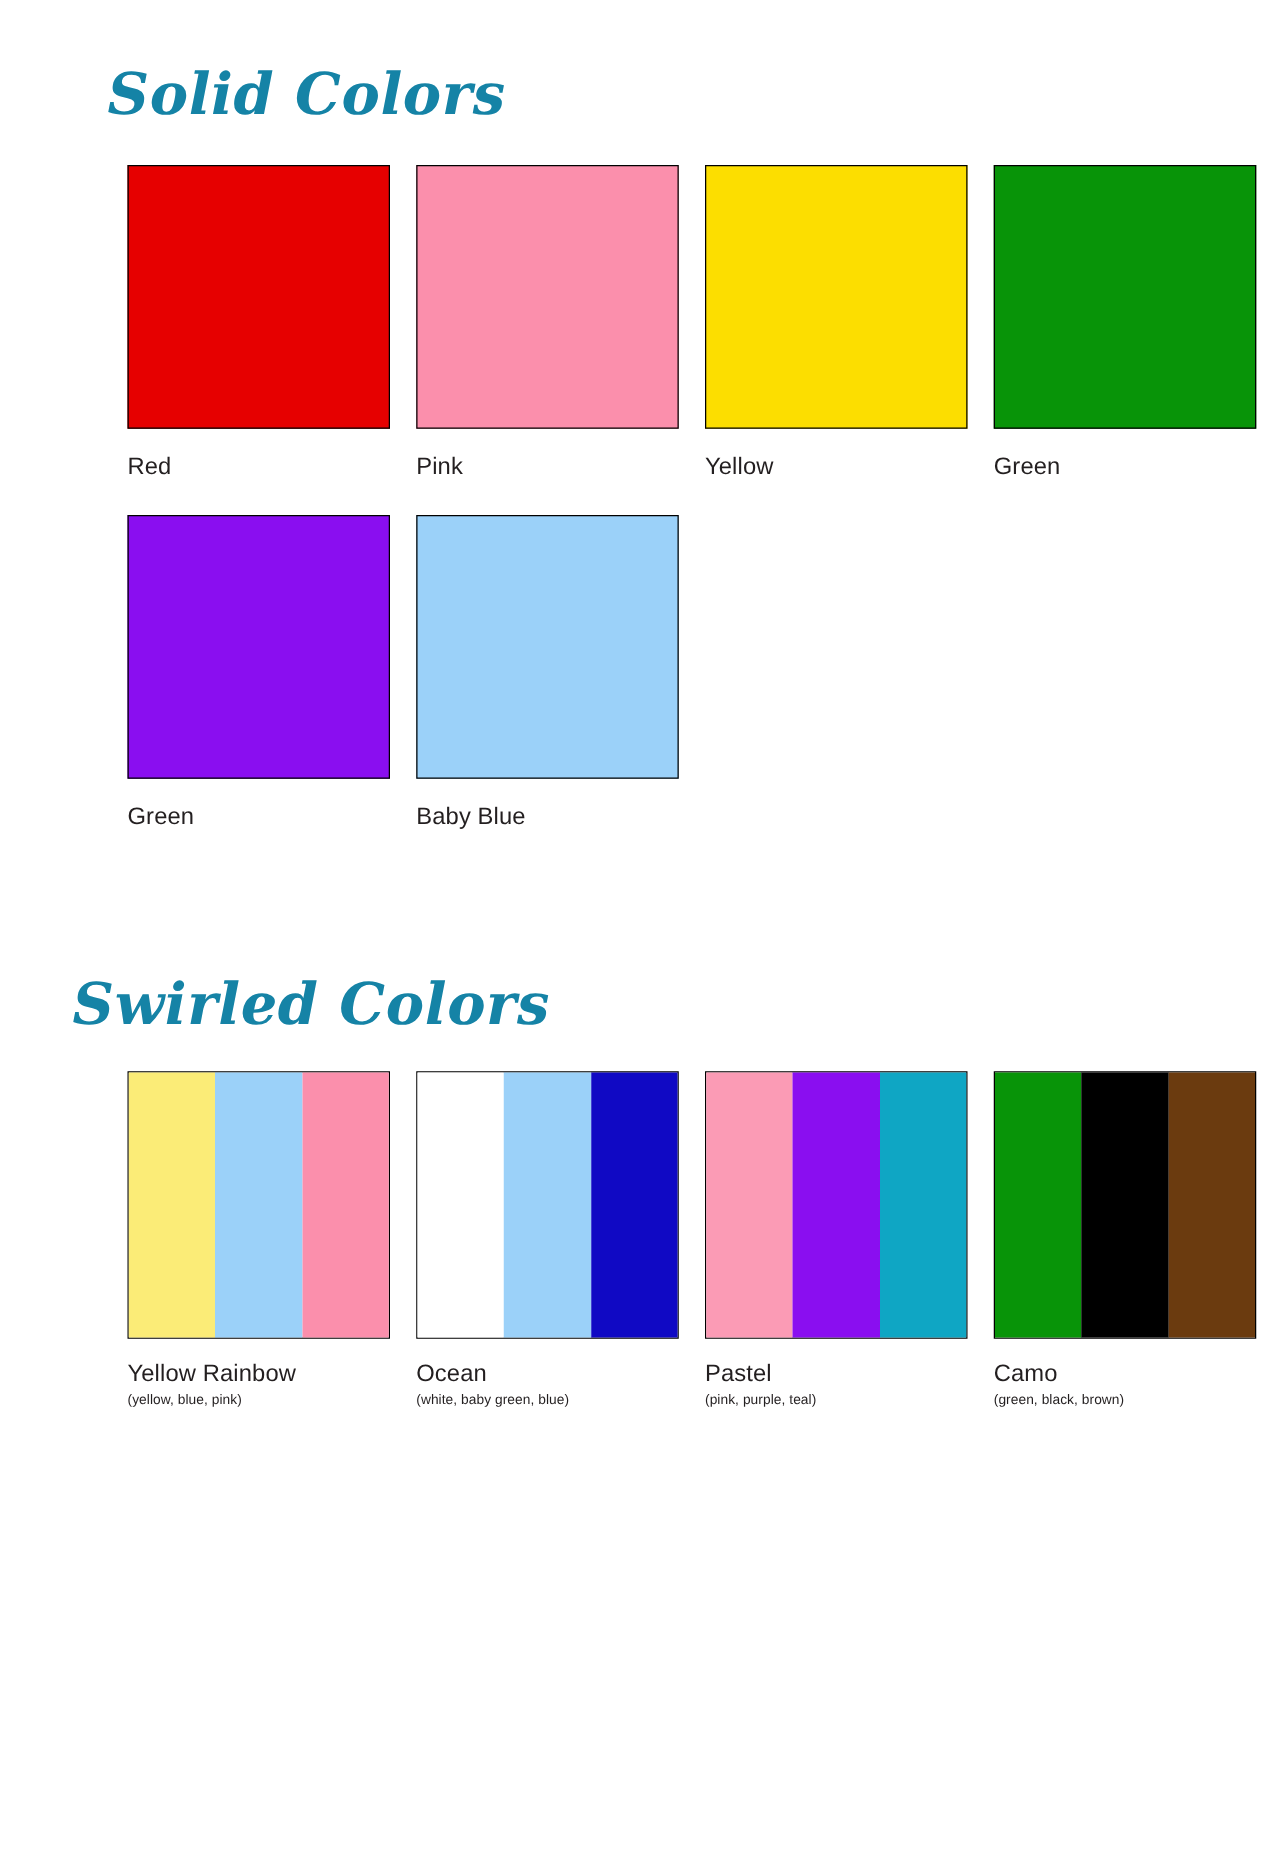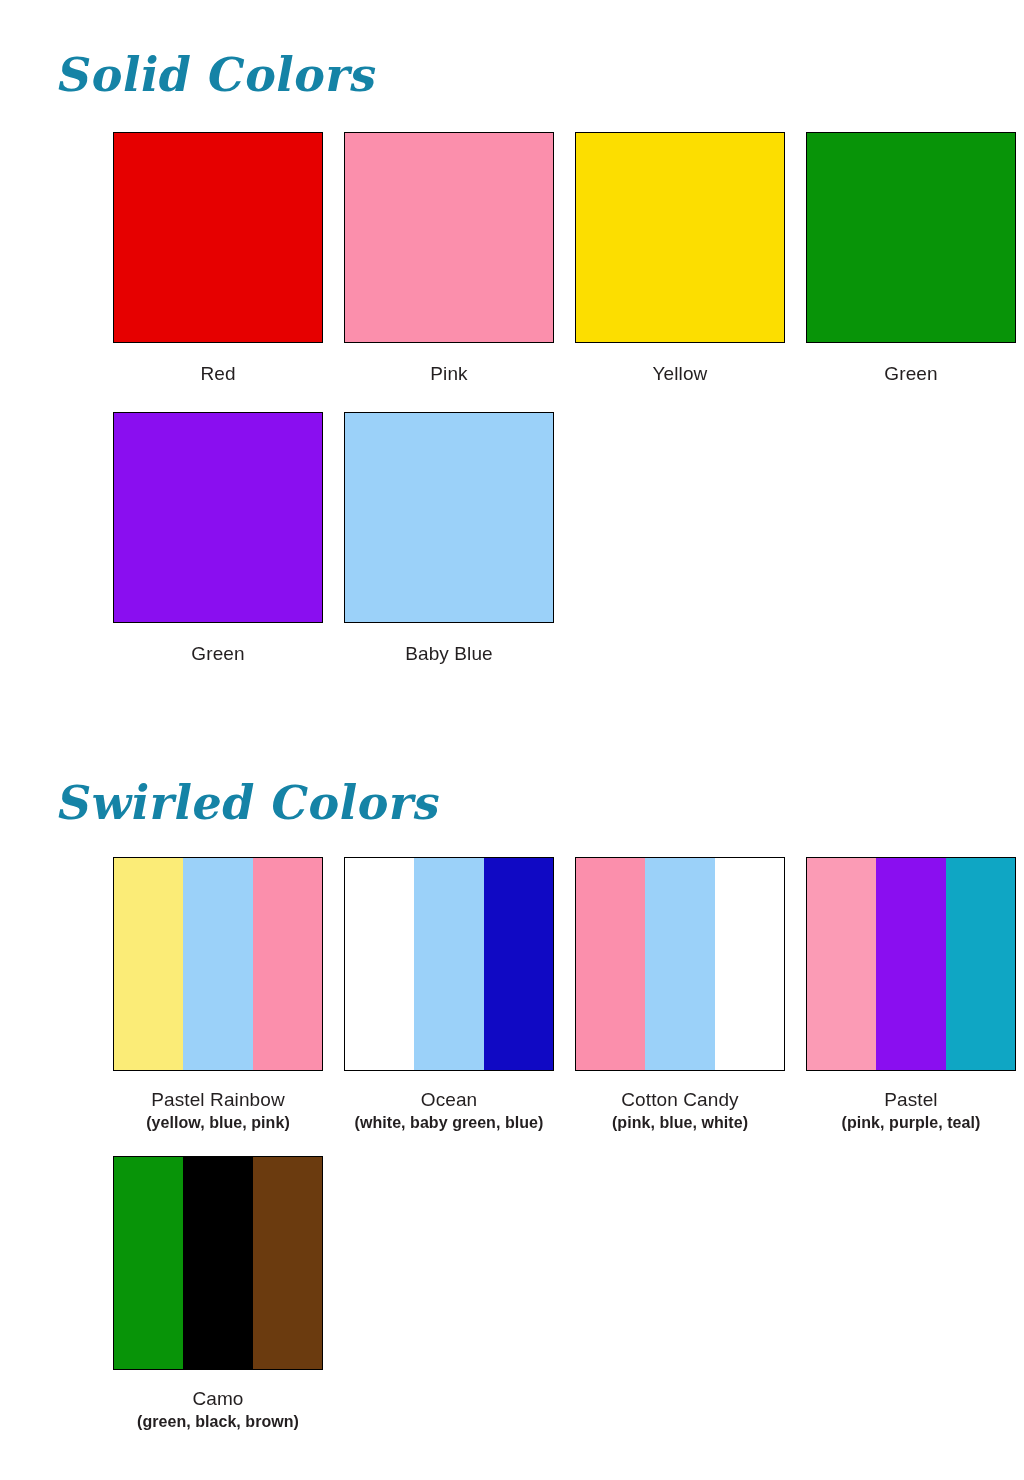--- a/index.html
+++ b/index.html
@@ -34,37 +34,37 @@
     margin: 0;
     padding: 0 0 0 58px;
     font-family: "DejaVu Serif", "Liberation Serif", serif;
     font-style: italic;
     font-weight: 700;
     font-size: 46px;
     line-height: 1.0;
     letter-spacing: 0.5px;
     color: #1583a6;
   }
-  #section-solid .section-heading { padding-top: 52px; }
+  #section-solid .section-heading { padding-top: 52px; margin-left: 28px; }
   #section-swirled .section-heading { padding-top: 46px; }
 
   .swatch-grid {
     display: grid;
     grid-template-columns: repeat(4, 210px);
     column-gap: 21px;
     padding: 0 0 0 61px;
     box-sizing: border-box;
   }
   #solid-grid { row-gap: 27px; margin-top: 34px; }
   #swirled-grid { row-gap: 24px; margin-top: 31px; }
 
   .swatch-cell {
     display: flex;
     flex-direction: column;
-    align-items: center;
+    align-items: flex-start;
     width: 232px;
     padding-left: 41px;
   }
 
   .chip {
     width: 210px;
     box-sizing: border-box;
     border: 1.6px solid #000000;
     display: flex;
     flex-direction: row;
@@ -82,26 +82,25 @@
     font-size: 19px;
     line-height: 1.15;
     color: #231f20;
     text-align: center;
     letter-spacing: 0.1px;
   }
   .chip-swirl + .swatch-label { margin-top: 18px; }
 
   .swatch-sublabel {
     margin-top: 3px;
-    font-size: 16px;
+    font-size: 11px;
     line-height: 1.15;
     color: #231f20;
     text-align: center;
     letter-spacing: 0.05px;
-    font-weight: bold;
   }
 </style>
 </head>
 <body>
 
 <div class="page">
 
   <section class="section" id="section-solid">
     <h1 class="section-heading">Solid Colors</h1>
     <div class="swatch-grid" id="solid-grid">
@@ -134,40 +133,31 @@
 
   <section class="section" id="section-swirled">
     <h1 class="section-heading">Swirled Colors</h1>
     <div class="swatch-grid" id="swirled-grid">
         <div class="swatch-cell">
           <div class="chip chip-swirl">
             <div class="stripe" style="background: rgb(251, 236, 119);"></div>
             <div class="stripe" style="background: rgb(155, 209, 249);"></div>
             <div class="stripe" style="background: rgb(251, 143, 172);"></div>
           </div>
-          <div class="swatch-label">Pastel Rainbow</div>
+          <div class="swatch-label">Yellow Rainbow</div>
           <div class="swatch-sublabel">(yellow, blue, pink)</div>
         </div>
         <div class="swatch-cell">
           <div class="chip chip-swirl">
             <div class="stripe" style="background: rgb(255, 255, 255);"></div>
             <div class="stripe" style="background: rgb(155, 209, 249);"></div>
             <div class="stripe" style="background: rgb(16, 9, 196);"></div>
           </div>
           <div class="swatch-label">Ocean</div>
           <div class="swatch-sublabel">(white, baby green, blue)</div>
-        </div>
-        <div class="swatch-cell">
-          <div class="chip chip-swirl">
-            <div class="stripe" style="background: rgb(251, 143, 172);"></div>
-            <div class="stripe" style="background: rgb(155, 209, 249);"></div>
-            <div class="stripe" style="background: rgb(255, 255, 255);"></div>
-          </div>
-          <div class="swatch-label">Cotton Candy</div>
-          <div class="swatch-sublabel">(pink, blue, white)</div>
         </div>
         <div class="swatch-cell">
           <div class="chip chip-swirl">
             <div class="stripe" style="background: rgb(251, 155, 181);"></div>
             <div class="stripe" style="background: rgb(138, 14, 240);"></div>
             <div class="stripe" style="background: rgb(15, 166, 196);"></div>
           </div>
           <div class="swatch-label">Pastel</div>
           <div class="swatch-sublabel">(pink, purple, teal)</div>
         </div>

